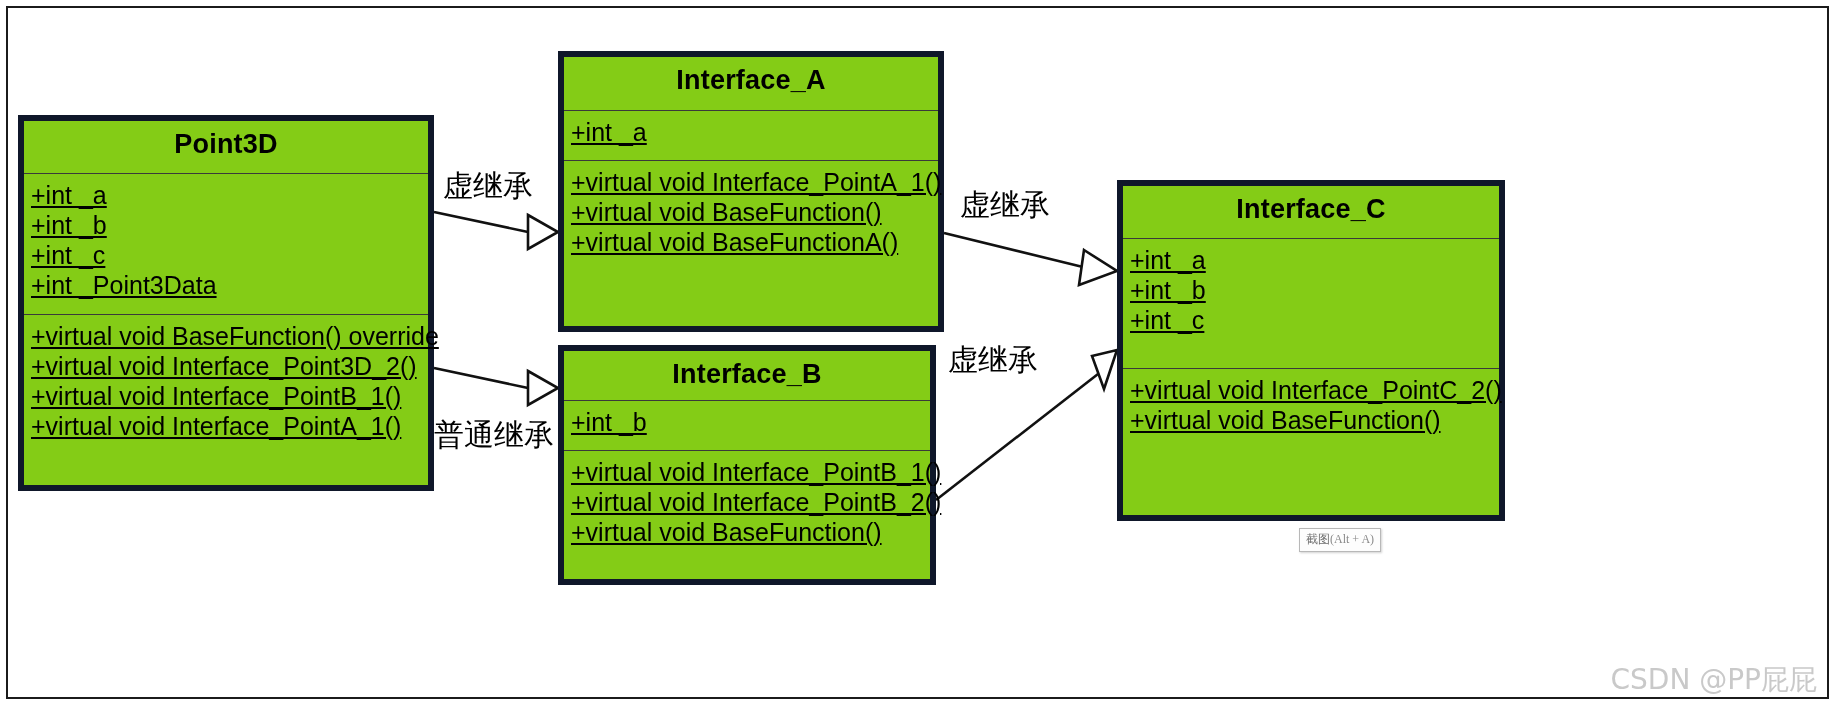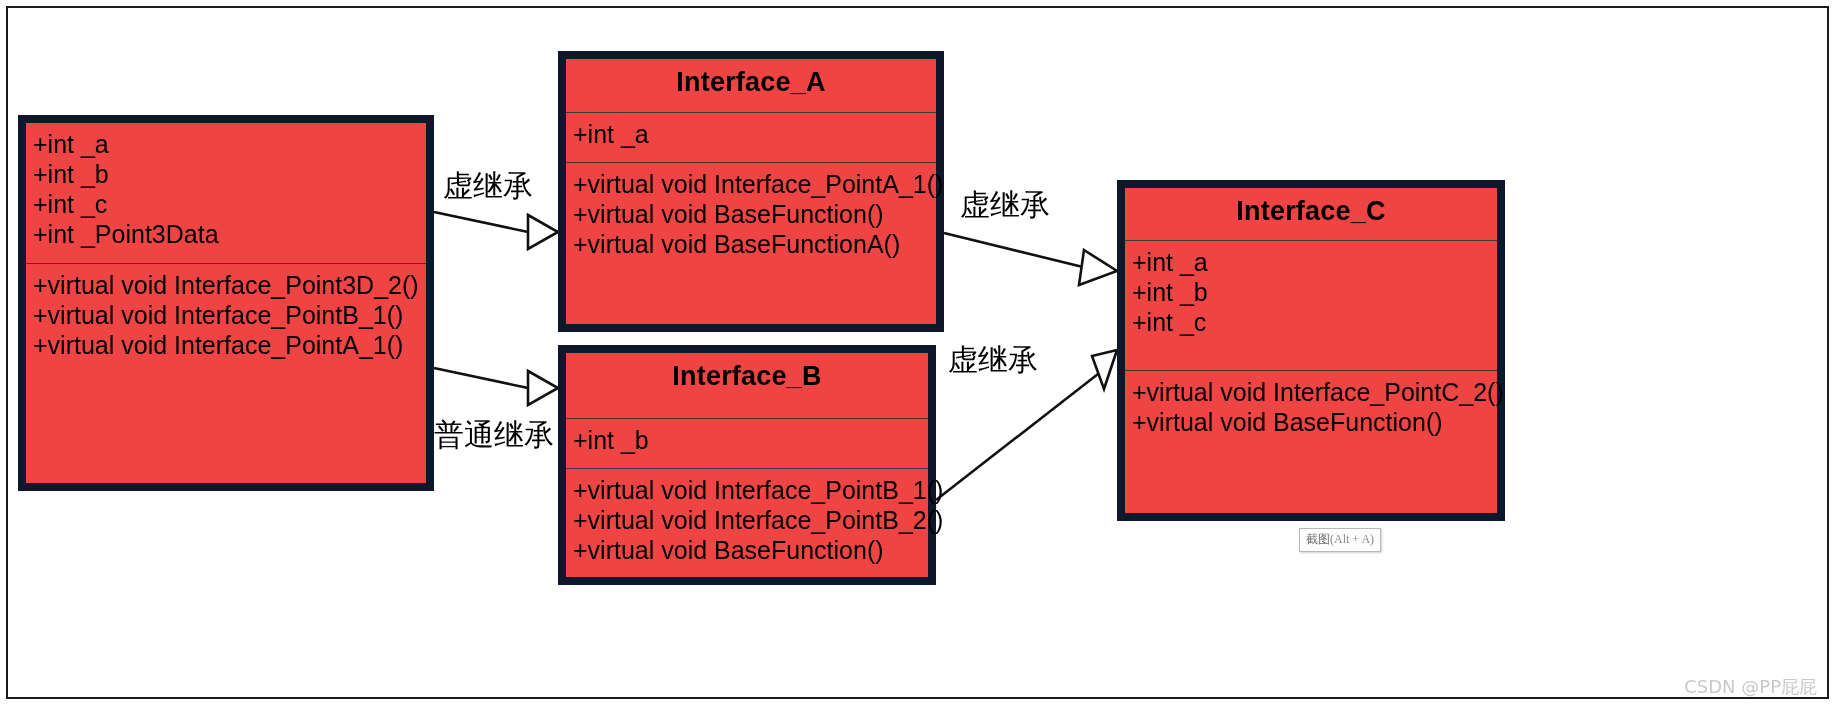--- a/index.html
+++ b/index.html
@@ -21,38 +21,39 @@
     left: 6px;
     top: 6px;
     width: 1823px;
     height: 693px;
     border: 2px solid #1b1b1b;
     box-sizing: border-box;
   }
   
   .uml-box {
     position: absolute;
-    background: #ef4444;
-    border: 8px solid #0f172a;
+    background: #84cc16;
+    border: 6px solid #0f172a;
     box-sizing: border-box;
     z-index: 5;
   }
   .uml-title {
     text-align: center;
     font-weight: bold;
     font-size: 27px;
     color: #000000;
     letter-spacing: 0.2px;
     padding: 8px 6px 10px 6px;
     border-bottom: 1.5px solid #3a3a3a;
     box-sizing: border-box;
   }
   .uml-section {
     padding: 6px 0 8px 0;
     box-sizing: border-box;
+    text-decoration: underline;
   }
   .uml-attrs {
     border-bottom: 1.5px solid #3a3a3a;
   }
   .uml-row {
     font-size: 25px;
     color: #000000;
     line-height: 1.205;
     white-space: nowrap;
     padding-left: 7px;
@@ -90,21 +91,21 @@
     white-space: nowrap;
     z-index: 9;
     font-family: Liberation Serif, serif;
   }
   #snip-tip .cjk { color: #6e6e6e; }
   
   #watermark {
     position: absolute;
     right: 22px;
     bottom: 8px;
-    font-size: 18px;
+    font-size: 28px;
     color: #c9c9c9;
     white-space: nowrap;
     z-index: 9;
     font-family: "DejaVu Sans", "Liberation Sans", sans-serif;
   }
 </style>
 </head>
 <body>
 
 <div id="canvas">
@@ -136,47 +137,49 @@
 
   <div class="edge-label" style="left:443px; top:166px;">虚继承</div>
 
   <div class="edge-label" style="left:434px; top:415px;font-family:Liberation Mono, monospace;">普通继承</div>
 
   <div class="edge-label" style="left:960px; top:185px;">虚继承</div>
 
   <div class="edge-label" style="left:948px; top:340px;">虚继承</div>
 
   <div class="uml-box" style="left:18px; top:115px; width:416px; height:376px;">
+    <div class="uml-title" style="height:53px;">Point3D</div>
     <div class="uml-section uml-attrs" style="height:141px;">
       <div class="uml-row">+int _a</div>
       <div class="uml-row">+int _b</div>
       <div class="uml-row">+int _c</div>
       <div class="uml-row">+int _Point3Data</div>
     </div>
     <div class="uml-section">
+      <div class="uml-row">+virtual void BaseFunction() override</div>
       <div class="uml-row">+virtual void Interface_Point3D_2()</div>
       <div class="uml-row">+virtual void Interface_PointB_1()</div>
       <div class="uml-row">+virtual void Interface_PointA_1()</div>
     </div>
   </div>
 
   <div class="uml-box" style="left:558px; top:51px; width:386px; height:281px;">
     <div class="uml-title" style="height:54px;">Interface_A</div>
     <div class="uml-section uml-attrs" style="height:50px;">
       <div class="uml-row">+int _a</div>
     </div>
     <div class="uml-section">
       <div class="uml-row">+virtual void Interface_PointA_1()</div>
       <div class="uml-row">+virtual void BaseFunction()</div>
       <div class="uml-row">+virtual void BaseFunctionA()</div>
     </div>
   </div>
 
   <div class="uml-box" style="left:558px; top:345px; width:378px; height:240px;">
-    <div class="uml-title" style="height:66px;">Interface_B</div>
+    <div class="uml-title" style="height:50px;">Interface_B</div>
     <div class="uml-section uml-attrs" style="height:50px;">
       <div class="uml-row">+int _b</div>
     </div>
     <div class="uml-section">
       <div class="uml-row">+virtual void Interface_PointB_1()</div>
       <div class="uml-row">+virtual void Interface_PointB_2()</div>
       <div class="uml-row">+virtual void BaseFunction()</div>
     </div>
   </div>
 

